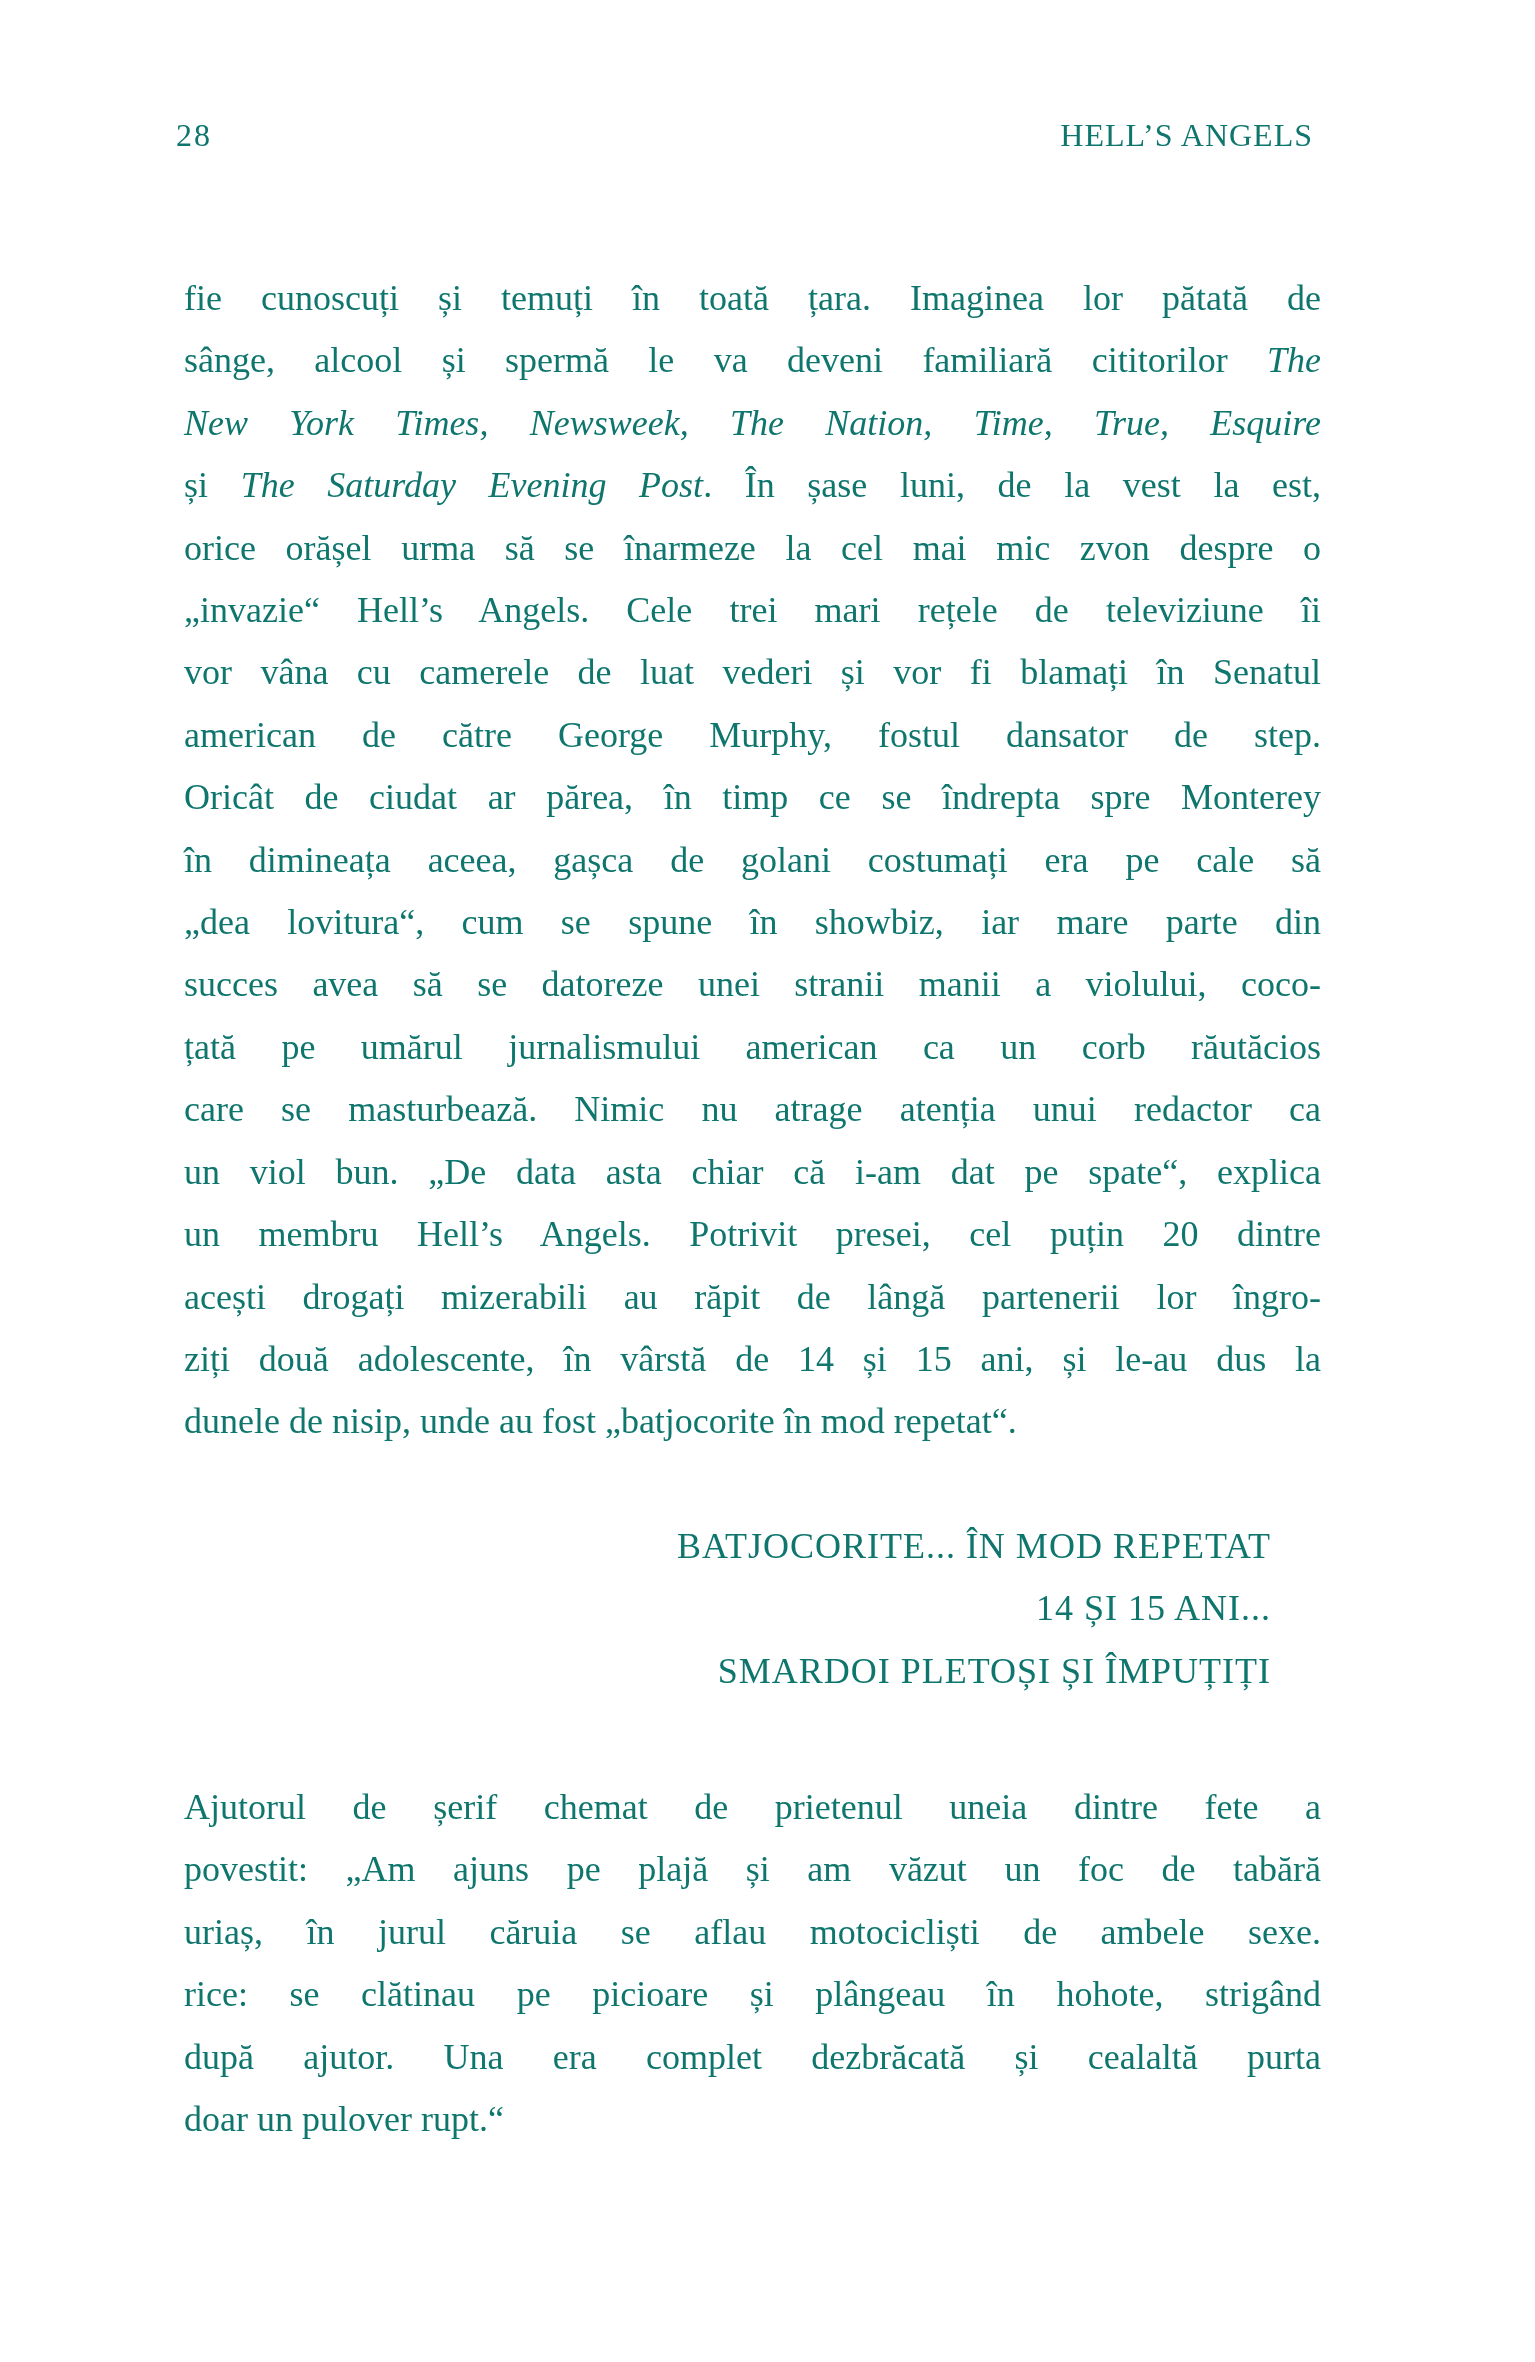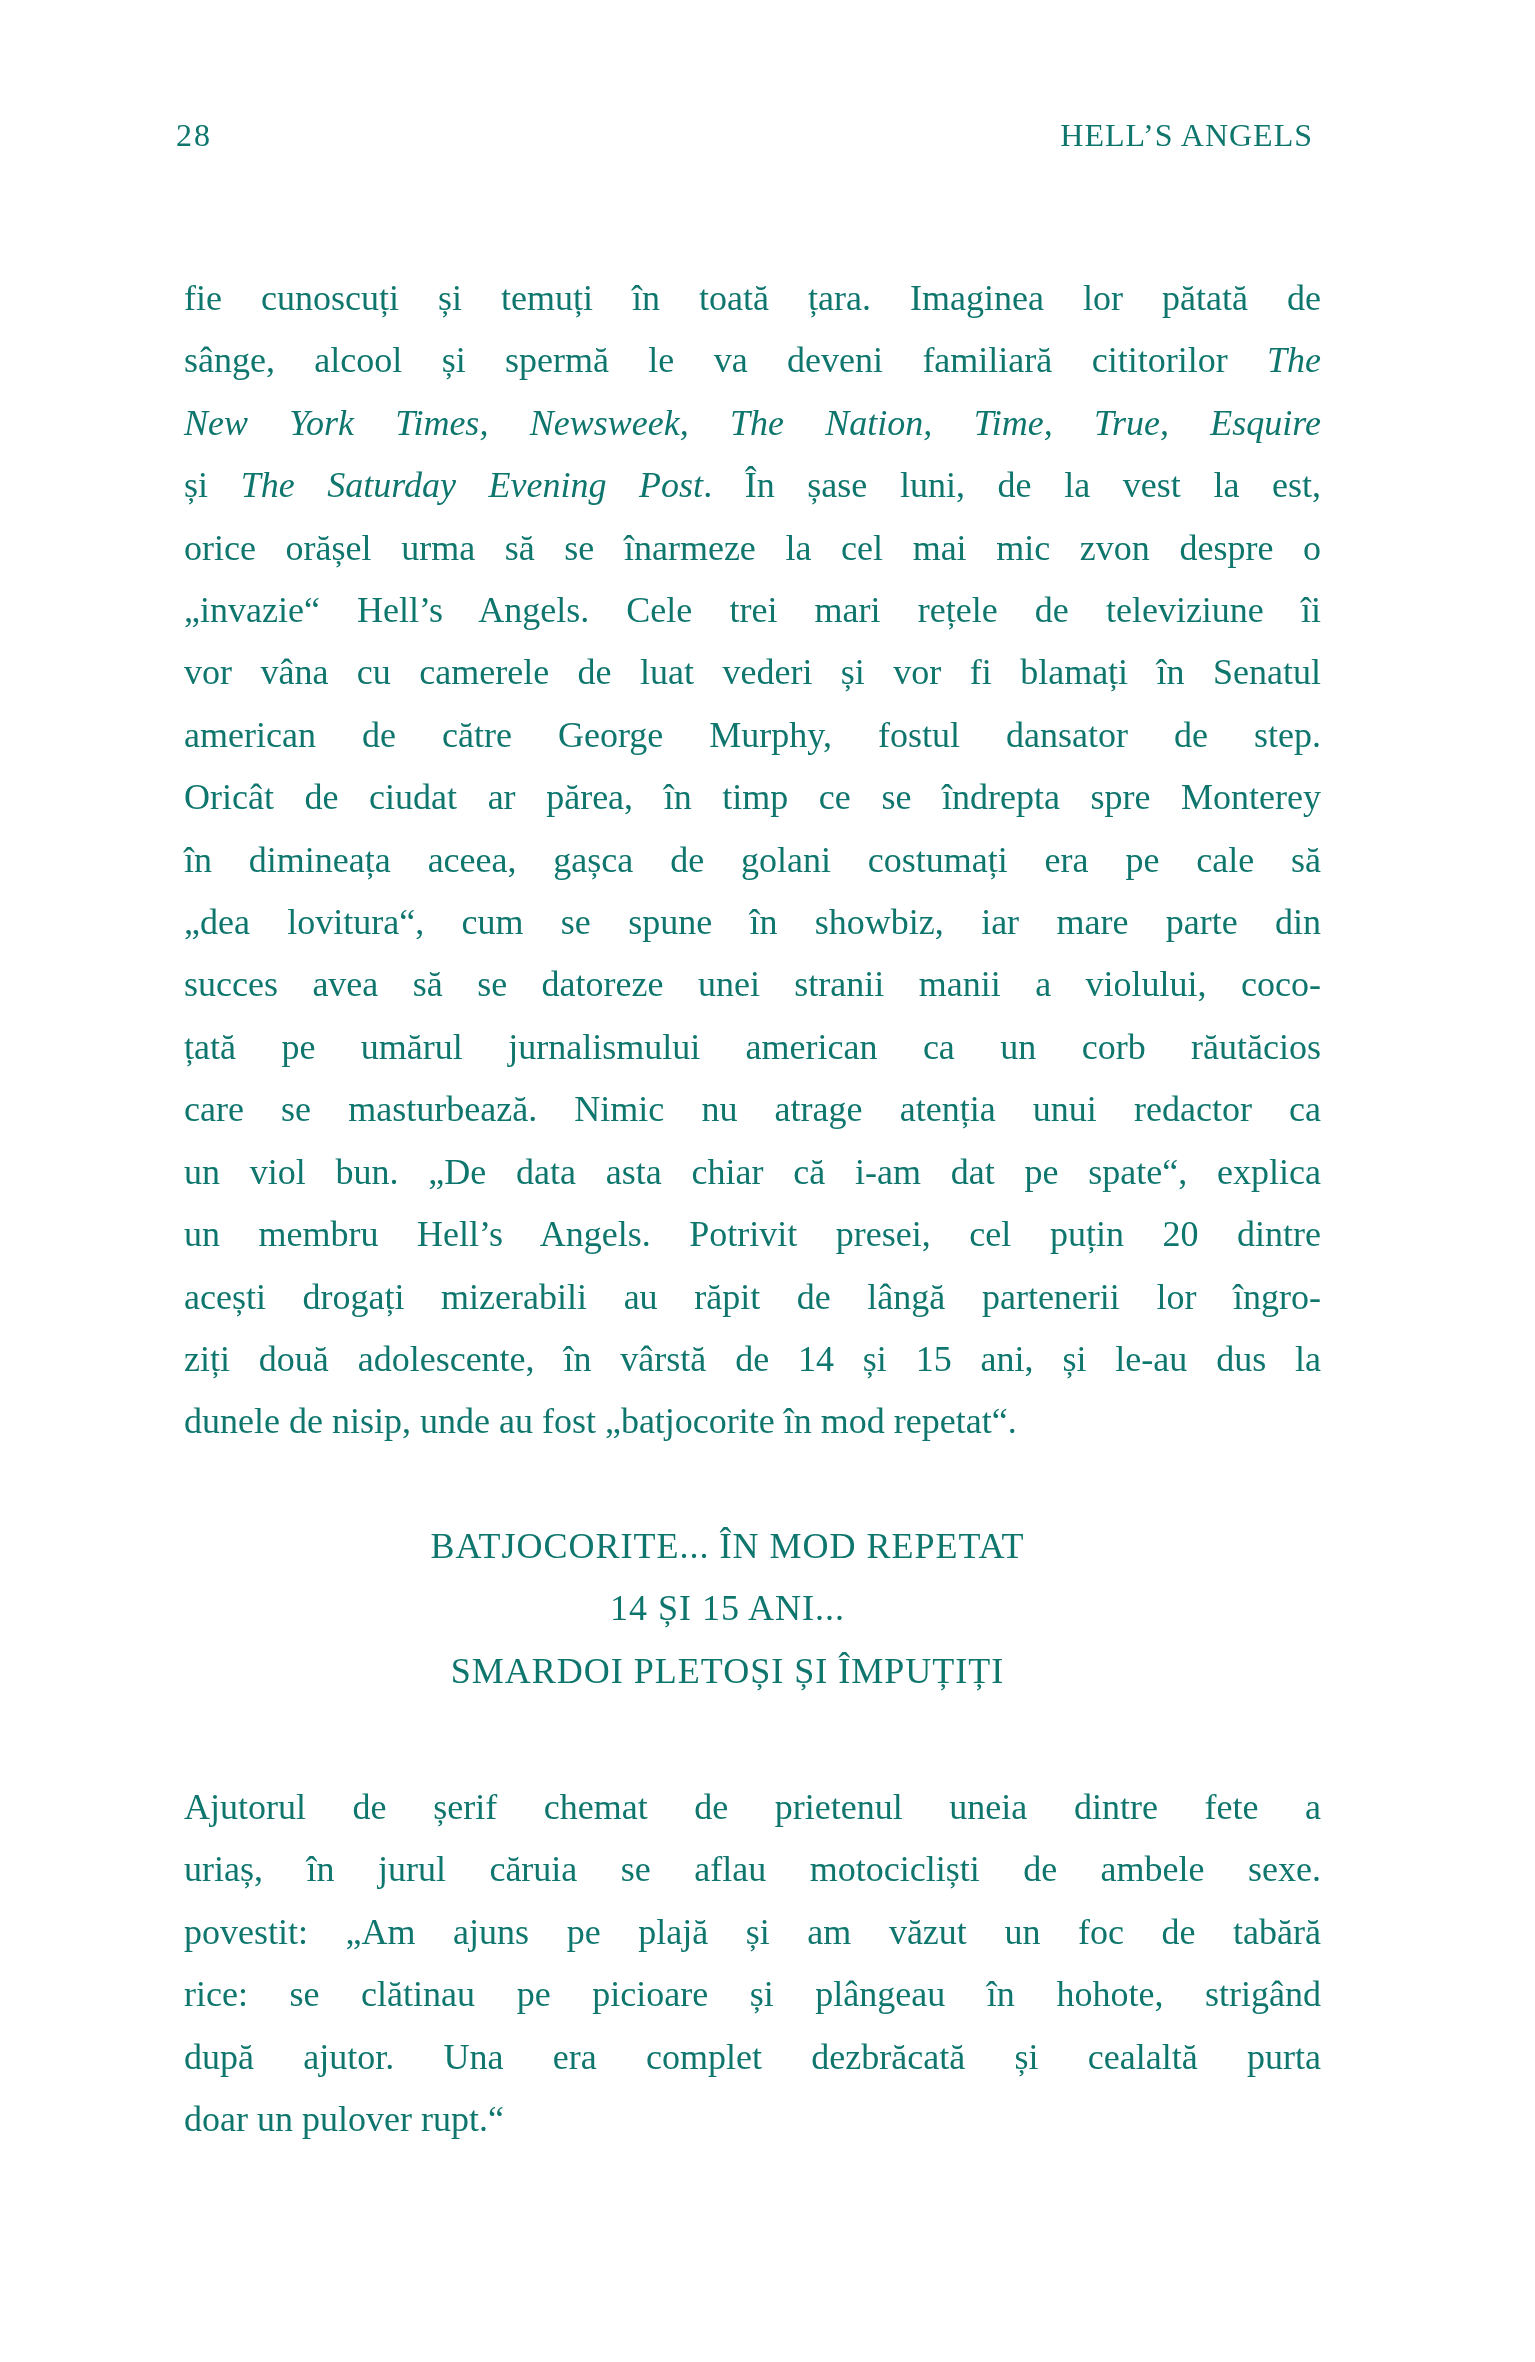--- a/index.html
+++ b/index.html
@@ -45,21 +45,21 @@
     text-align: justify;
     text-align-last: justify;
   }
   .para.body .line.para-end {
     text-align-last: left;
   }
   .para.display {
     margin-top: 62px;
     margin-bottom: 74px;
     margin-right: 50px;
-    text-align: center;
+    text-align: right;
   }
   .para.display .line {
     letter-spacing: 1px;
   }
   em {
     font-style: italic;
   }
 </style>
 </head>
 <body>
@@ -91,20 +91,20 @@
         <div class="line"><span>ziți două adolescente, în vârstă de 14 și 15 ani, și le-au dus la</span></div>
         <div class="line para-end"><span>dunele de nisip, unde au fost „batjocorite în mod repetat“.</span></div>
       </div>
       <div class="para display">
         <div class="line"><span>BATJOCORITE... ÎN MOD REPETAT</span></div>
         <div class="line"><span>14 ȘI 15 ANI...</span></div>
         <div class="line"><span>SMARDOI PLETOȘI ȘI ÎMPUȚIȚI</span></div>
       </div>
       <div class="para body">
         <div class="line"><span>Ajutorul de șerif chemat de prietenul uneia dintre fete a</span></div>
+        <div class="line"><span>povestit: „Am ajuns pe plajă și am văzut un foc de tabără</span></div>
         <div class="line"><span>uriaș, în jurul căruia se aflau motocicliști de ambele sexe.</span></div>
-        <div class="line"><span>povestit: „Am ajuns pe plajă și am văzut un foc de tabără</span></div>
         <div class="line"><span>rice: se clătinau pe picioare și plângeau în hohote, strigând</span></div>
         <div class="line"><span>după ajutor. Una era complet dezbrăcată și cealaltă purta</span></div>
         <div class="line para-end"><span>doar un pulover rupt.“</span></div>
       </div>
     </div>
 </div>
 
 </body></html>

